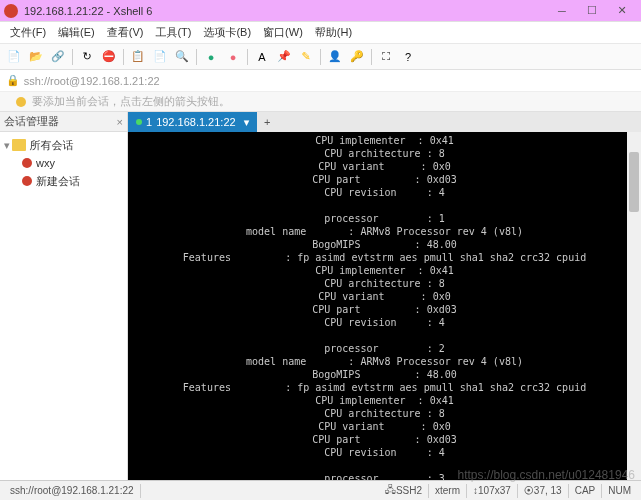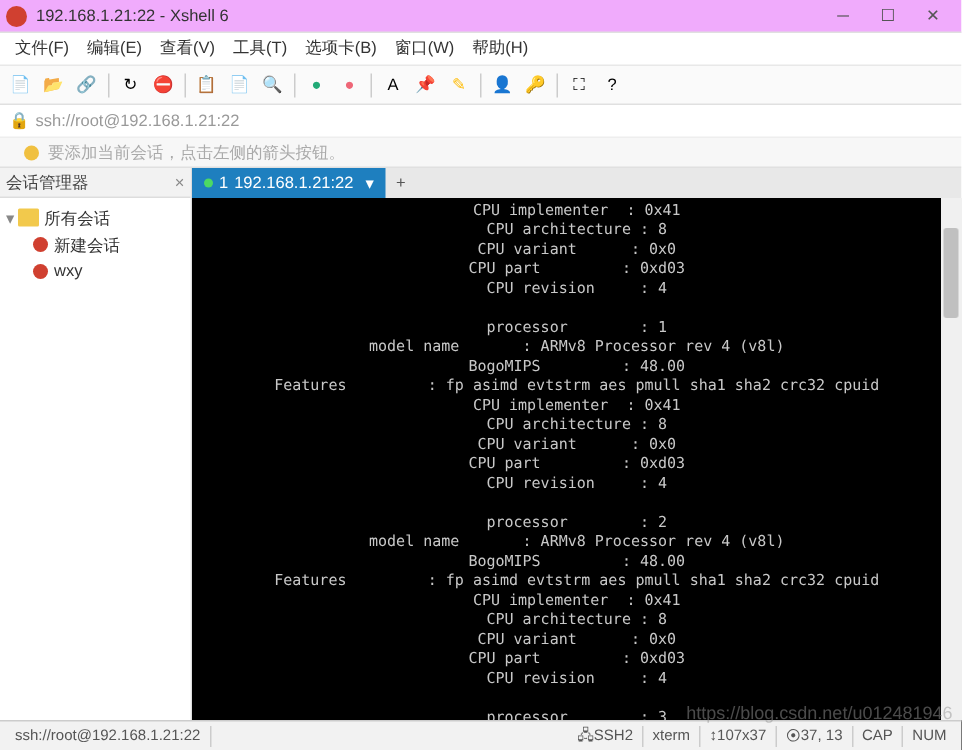--- a/index.html
+++ b/index.html
@@ -1,21 +1,21 @@
 <!DOCTYPE html>
 <html><head>
 <meta charset="utf-8">
 <style>
 * { margin:0; padding:0; box-sizing:border-box; font-family:"Microsoft YaHei",Tahoma,sans-serif; }
 body { width:641px; height:500px; background:#fff; overflow:hidden; position:relative; font-size:11px; }
 .titlebar { background:#f0abfc; height:22px; display:flex; align-items:center; border-bottom:1px solid #e0e0e0; padding:0 4px; }
 .titlebar .icon { width:14px; height:14px; background:#d04030; border-radius:50%; margin-right:6px; }
 .titlebar .title { flex:1; color:#333; font-size:11px; }
 .titlebar .winbtn { width:30px; height:22px; display:flex; align-items:center; justify-content:center; color:#555; cursor:pointer; }
-.menubar { height:22px; display:flex; padding:0 4px; background:#fff; border-bottom:1px solid #e8e8e8; }
+.menubar { height:22px; display:flex; align-items:center; padding:0 4px; background:#fff; border-bottom:1px solid #e8e8e8; }
 .menubar .mitem { padding:2px 6px; color:#333; cursor:pointer; font-size:11px; }
 .toolbar { height:26px; display:flex; align-items:center; padding:0 4px; background:#fafafa; border-bottom:1px solid #e0e0e0; gap:2px; }
 .tbtn { width:20px; height:20px; display:flex; align-items:center; justify-content:center; cursor:pointer; border-radius:2px; }
 .tsep { width:1px; height:16px; background:#ccc; margin:0 2px; }
 .addrbar { height:22px; display:flex; align-items:center; padding:0 6px; background:#fff; border-bottom:1px solid #eee; }
 .addrbar .lock { color:#c9302c; font-size:11px; margin-right:4px; }
 .addrbar .addr { color:#999; font-size:11px; }
 .hintbar { height:20px; display:flex; align-items:center; padding:0 16px; color:#aaa; background:#f7f7f7; border-bottom:1px solid #e0e0e0; font-size:11px;text-align:right; }
 .hintbar .dot { width:10px; height:10px; background:#f0c040; border-radius:50%; margin-right:6px; }
 .workspace { display:flex; height:413px; }
@@ -109,25 +109,25 @@
       <span class="x">×</span>
     </div>
     <div class="tree">
       <div class="tnode">
         <span style="color:#888;margin-right:2px">▾</span>
         <span class="ficon"></span>
         <span>所有会话</span>
       </div>
       <div class="tnode child">
         <span class="sicon"></span>
-        <span>新建会话</span>
+        <span>wxy</span>
       </div>
       <div class="tnode child">
         <span class="sicon"></span>
-        <span>wxy</span>
+        <span>新建会话</span>
       </div>
     </div>
     <div class="props">
       <div class="prow">
           <div class="k">名称</div>
           <div class="v">所有会话</div>
         </div>
     </div>
   </div>
 

